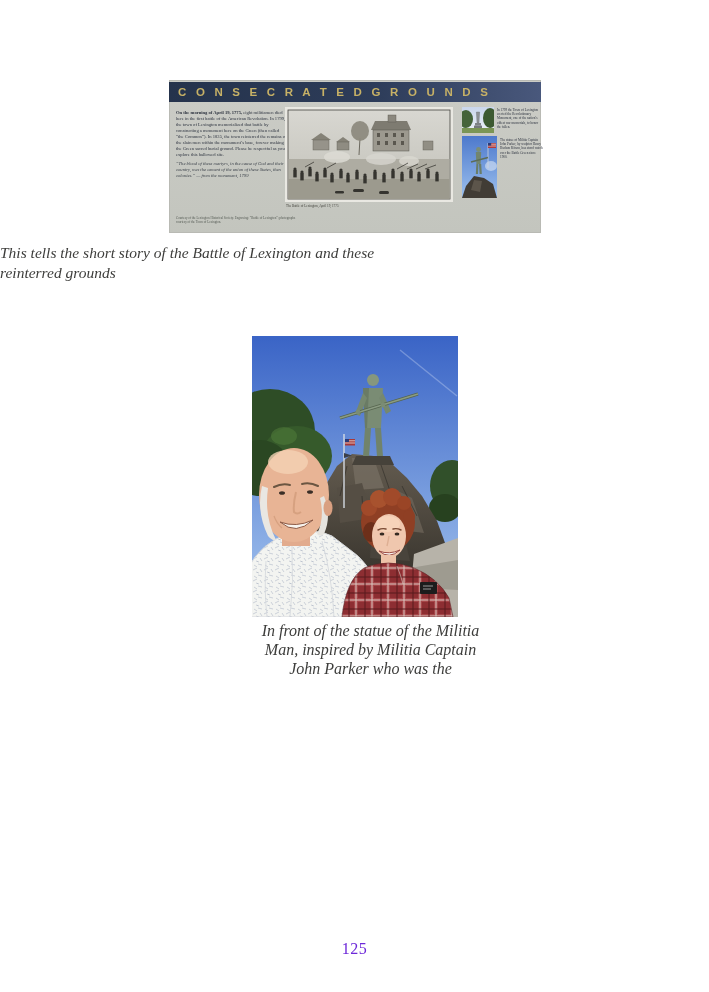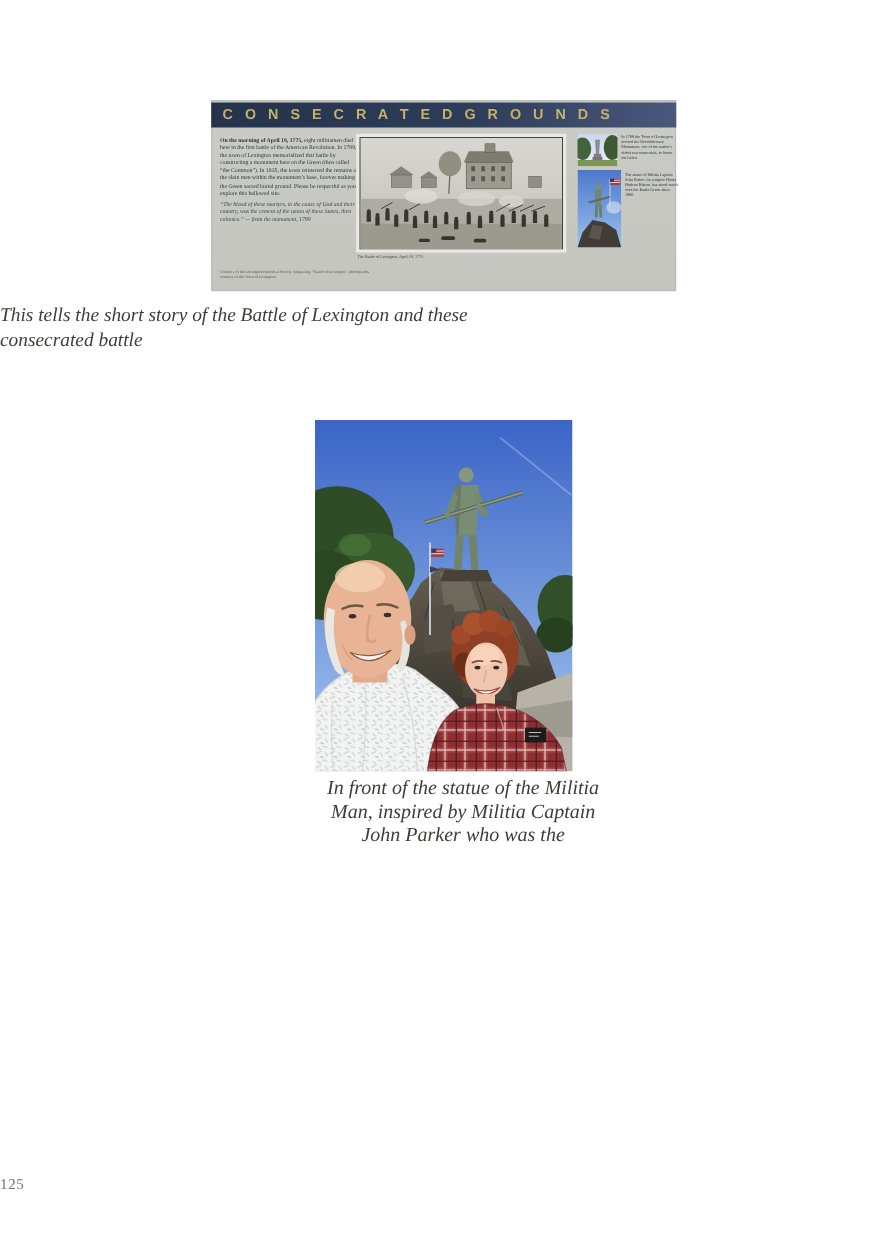--- a/index.html
+++ b/index.html
@@ -29,22 +29,22 @@
   
   .caption1{position:absolute;left:0;top:243px;width:709px;text-align:left;
         font-style:italic;font-size:15.5px;line-height:20px;color:var(--caption-ink,#3d3d3b);}
   .caption2{position:absolute;left:16px;top:621px;width:709px;text-align:center;
         font-style:italic;font-size:16px;line-height:19px;color:var(--caption-ink,#3d3d3b);}
 
   
   .selfie{position:absolute;left:252px;top:336px;width:206px;height:281px;}
   .selfie svg{display:block;}
 
-  .pagenum{position:absolute;left:0;top:940px;width:709px;
-        font-size:12px;color:#737373;letter-spacing:.5px;}
+  .pagenum{position:absolute;left:0;top:940px;width:709px;text-align:center;
+        font-size:16px;color:#6d28d9;letter-spacing:.5px;}
 </style>
 </head>
 <body>
 
 <div class="page">
 
   <div class="sign">
 
     <div class="sign-band">
       <div class="sign-title">C O N S E C R A T E D   G R O U N D S</div>
@@ -188,21 +188,21 @@
         <polygon points="12,44 20,45 18,56 9,54" fill="#5c554b"></polygon>
       </svg>
     </div>
     <div class="tinywrap" style="left:331px;top:58px;width:40px;">
       <div class="tiny side-note">The statue of Militia Captain John Parker, by sculptor Henry Hudson Kitson, has stood watch over the Battle Green since 1900.</div>
     </div>
   </div>
 
   <div class="caption1">
     <div>This tells the short story of the Battle of Lexington and these</div>
-    <div>consecrated battle</div>
+    <div>reinterred grounds</div>
   </div>
 
   <div class="selfie">
     <svg width="206" height="281" viewBox="0 0 206 281">
       <defs>
         <linearGradient id="sky" x1="0" y1="0" x2="0" y2="1">
           <stop offset="0" style="stop-color:var(--sky-top,#3a64c6)"></stop>
           <stop offset="0.85" style="stop-color:var(--sky-bottom,#97b9ea)"></stop>
         </linearGradient>
         <linearGradient id="rock" x1="0" y1="0" x2="0" y2="1">

